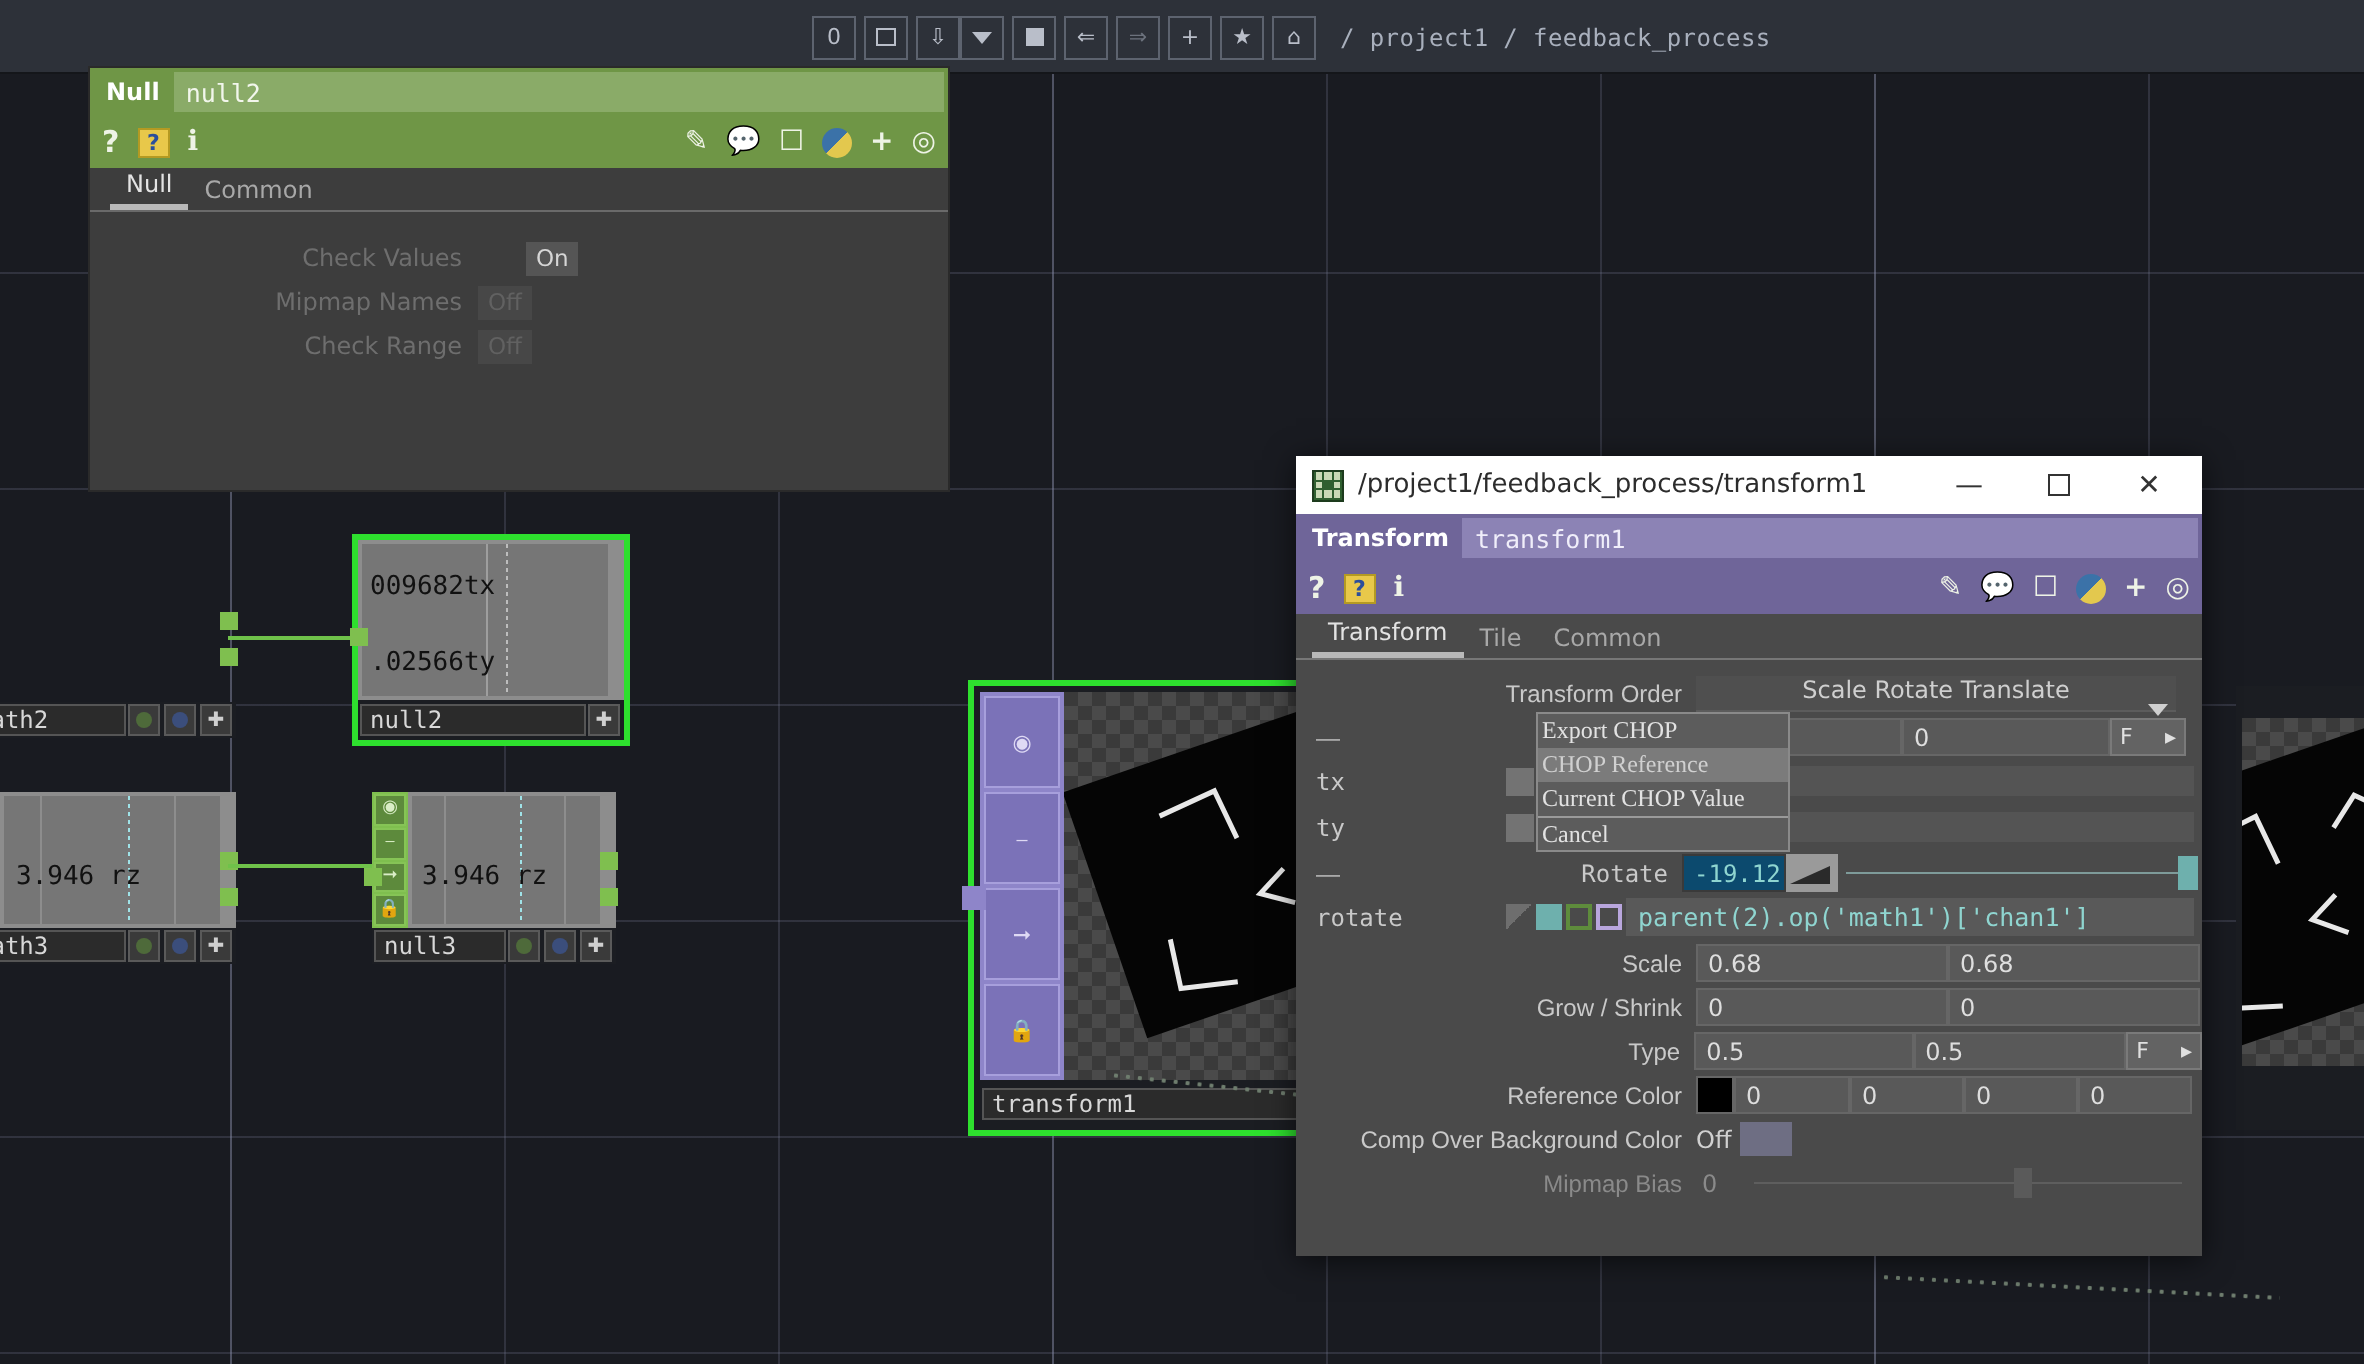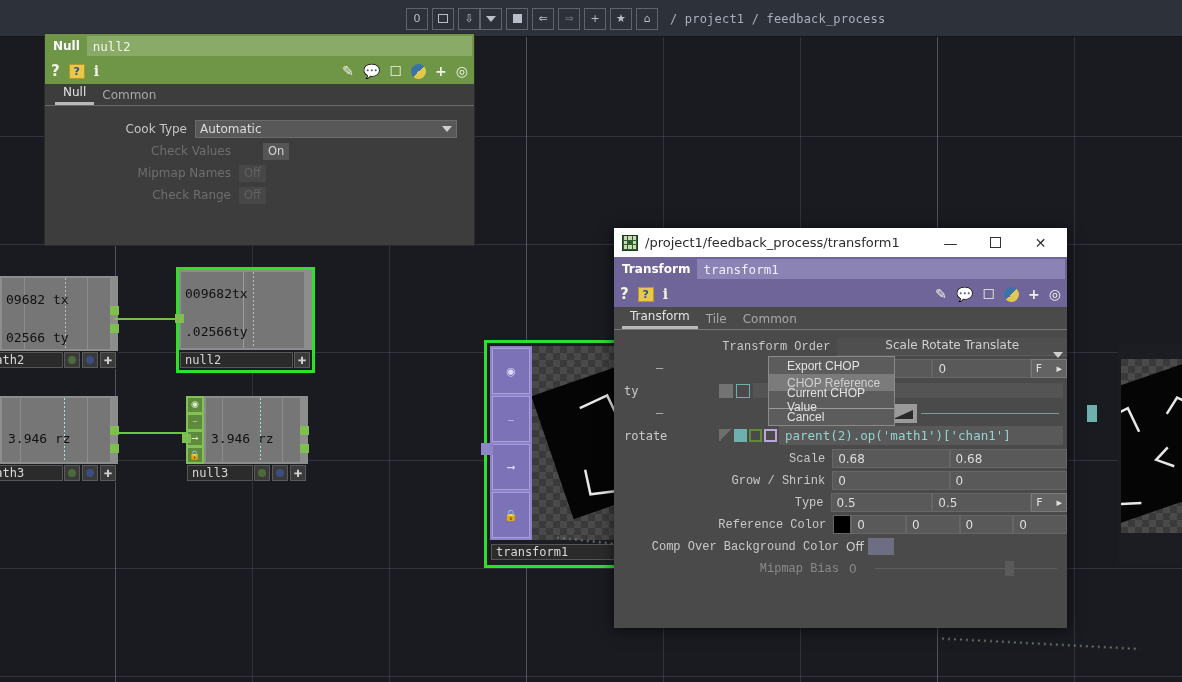--- a/index.html
+++ b/index.html
@@ -177,21 +177,21 @@
     background-image:
       linear-gradient(45deg, #4a4a4a 25%, transparent 25%, transparent 75%, #4a4a4a 75%),
       linear-gradient(45deg, #4a4a4a 25%, transparent 25%, transparent 75%, #4a4a4a 75%);
     background-size: 14px 14px;
     background-position: 0 0, 7px 7px;
     background-color: #3a3a3a;
   }
 
   
   .dlg {
-    position: absolute; left: 614px; top: 228px; width: 453px; height: 400px;
+    position: absolute; left: 648px; top: 228px; width: 453px; height: 400px;
     background: #4a4a4a; box-shadow: 0 2px 14px rgba(0,0,0,0.6);
   }
   .dlg-title {
     height: 29px; background: #ffffff; display: flex; align-items: center; padding: 0 4px;
   }
   .dlg-ficon {
     width: 16px; height: 16px; margin: 0 7px 0 4px; background: #2f5f2f;
     border: 1px solid #1d3b1d; display: grid; grid-template-columns: repeat(3,1fr);
     grid-template-rows: repeat(3,1fr);
   }
@@ -215,21 +215,21 @@
   .dlg-icons { height: 26px; background: #6f6599; display: flex; align-items: center; padding: 0 6px; }
   .dlg-tabs {
     height: 23px; background: #4a4a4a; display: flex; align-items: flex-end;
     border-bottom: 1px solid #777; padding-left: 8px;
   }
   .dlg-body { position: relative; padding-top: 6px; }
 
   .drow { display: flex; align-items: center; height: 21px; margin-bottom: 1px; }
   .dlabel {
     width: 200px; text-align: right; padding-right: 7px;
-    font-size: 12px; color: #c9c9c9; font-family: Liberation Mono, monospace; margin-left: 32px;
+    font-size: 12px; color: #c9c9c9; font-family: Liberation Sans, sans-serif;
   }
   .dlabel.dim { color: #8a8a8a; }
   .dmenu {
     width: 240px; height: 18px; background: #4f4f4f; border-bottom: 1px solid #5c5c5c;
     display: flex; align-items: center; padding: 0 4px;
     font-size: 12px; color: #cfcfcf; flex-direction: column;
   }
   .dmenu .caret { margin-left: auto; width:0;height:0;border-left:5px solid transparent;border-right:5px solid transparent;border-top:6px solid #cfcfcf; }
   .dfield {
     height: 19px; background: #595959; border: 1px solid #666;
@@ -275,22 +275,22 @@
   .sw-grey { width: 26px; height: 17px; background: #6e6e83; }
   .mm-track { flex: 1; height: 1px; background: #5e5e5e; position: relative; margin: 0 10px 0 18px; }
   .mm-handle { position: absolute; width: 9px; height: 15px; background: #5a5a5a; top: -7px; }
 
   
   .ctx {
     position: absolute; left: 768px; top: 356px; width: 127px;
     background: #6b6b6b; border: 1px solid #8a8a8a; z-index: 50;
   }
   .ctx-item {
-    height: 17px; display: flex; align-items: center; padding-left: 18px;
-    font-size: 12px; color: #e2e2e2; font-family: Liberation Sans, sans-serif;
+    height: 17px; display: flex; align-items: center; padding-left: 2px;
+    font-size: 12px; color: #e2e2e2; font-family: Liberation Serif, serif;
     background: #5c5c5c;
   }
   .ctx-item.hl { background: #7b7b7b; color: #d0d0d0; }
   .ctx-item.sep { border-top: 1px solid #9a9a9a; }
 
   
   .wm {
     position: absolute; right: 6px; bottom: 12px;
     font-size: 15px; color: #c3c9d2; font-family: "DejaVu Sans", sans-serif;
     letter-spacing: 0.2px;
@@ -330,29 +330,20 @@
       <div class="tb-btn" style="color:#6c727d;">⇒</div>
       <div class="tb-btn">+</div>
       <div class="tb-btn">★</div>
       <div class="tb-btn">⌂</div>
       <div class="tb-path">/ project1 / feedback_process</div>
     </div>
   </div>
 
   <div class="node" style="left:-18px; top:276px; width:136px; height:93px;">
 
-    <div class="node-body">
-      <div class="node-view">
-        <div class="node-vline" style="left:22px;"></div>
-        <div class="node-vline dot" style="left:63px;"></div>
-        <div class="node-vline" style="left:85px;"></div>
-        <div class="node-ch" style="left:4px; top:14px;">09682  tx</div>
-        <div class="node-ch" style="left:4px; top:52px;">02566  ty</div>
-      </div>
-    </div>
     <div class="port" style="left:128px; top:30px;"></div>
     <div class="port" style="left:128px; top:48px;"></div>
 
     <div class="node-foot">
       <div class="node-name">math2</div>
       <div class="node-chips">
         <div class="chip green">
             <span class="dotc"></span>
           </div>
         <div class="chip blue">
@@ -504,27 +495,20 @@
         <span class="ic" style="font-weight:bold;">+</span>
         <span class="ic">◎</span>
       </div>
     </div>
     <div class="tabs-row">
       <div class="tab active">Null</div>
       <div class="tab">Common</div>
     </div>
     <div class="par-body">
       <div class="prow">
-        <div class="plabel">Cook Type</div>
-        <div class="pmenu">
-          <span>Automatic</span>
-          <span class="caret"></span>
-        </div>
-      </div>
-      <div class="prow">
         <div class="plabel dim">Check Values</div>
         <div class="ptoggle indent">On</div>
       </div>
       <div class="prow">
         <div class="plabel dim">Mipmap Names</div>
         <div class="ptoggle off">Off</div>
       </div>
       <div class="prow">
         <div class="plabel dim">Check Range</div>
         <div class="ptoggle off">Off</div>
@@ -598,20 +582,28 @@
           </div>
         <div class="dfield" style="width:104px;">
             <span>0</span>
           </div>
         <div class="dfbtn">
           <span>F</span>
           <span>▸</span>
         </div>
       </div>
 
+      <div class="expr-row">
+        <div class="exprlabel">tx</div>
+        <div class="chk-pair">
+          <span class="chk-grey"></span>
+          <span class="chk-cyan"></span>
+        </div>
+        <div class="bar-empty"></div>
+      </div>
 
       <div class="expr-row">
         <div class="exprlabel">ty</div>
         <div class="chk-pair">
           <span class="chk-grey"></span>
           <span class="chk-cyan"></span>
         </div>
         <div class="bar-empty"></div>
       </div>
 

